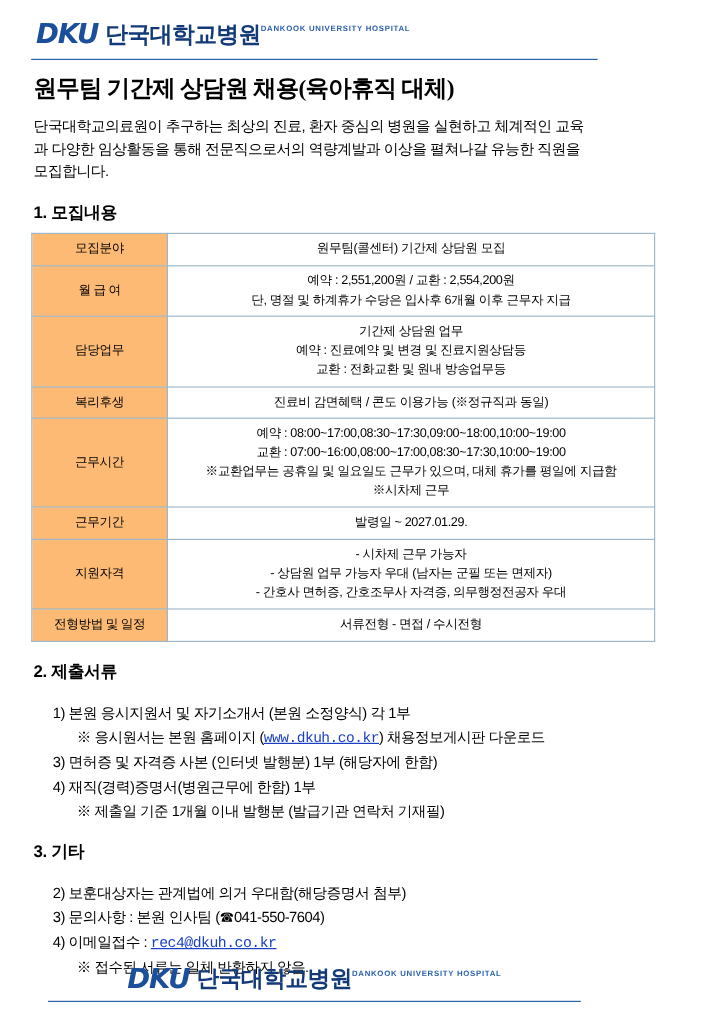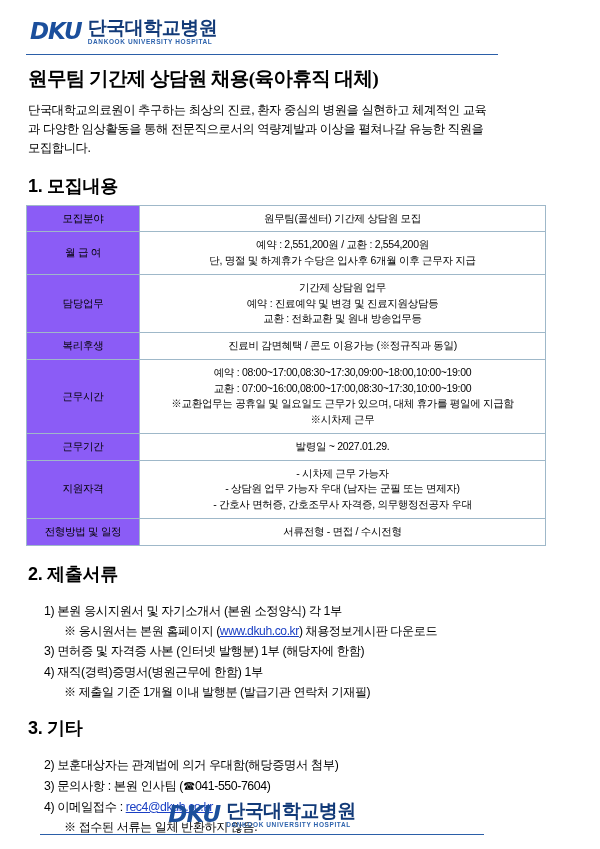--- a/index.html
+++ b/index.html
@@ -35,21 +35,21 @@
     font-family: "DejaVu Sans", sans-serif;
     font-weight: bold;
     font-style: italic;
     font-size: 23px;
     color: #1b4f9c;
     letter-spacing: -1px;
     line-height: 1;
   }
   .logo-text-wrap {
     display: flex;
-    flex-direction: column;
+    flex-direction: row;
     justify-content: center;
     line-height: 1;
   }
   .logo-ko {
     font-size: 19px;
     font-weight: bold;
     color: #123a78;
     letter-spacing: -0.5px;
   }
   .logo-en {
@@ -75,21 +75,21 @@
   }
   .intro {
     font-size: 12.3px;
     line-height: 1.55;
     letter-spacing: -0.4px;
     margin: 0 0 16px 2px;
   }
 
   
   .sec-head {
-    font-size: 18px;
+    font-size: 14px;
     font-weight: bold;
     margin: 0 0 7px 2px;
     letter-spacing: -0.3px;
   }
 
   
   table.info {
     border-collapse: collapse;
     width: 520px;
     margin: 0 auto 16px auto;
@@ -98,23 +98,24 @@
   table.info td {
     border: 1px solid #9fb8c9;
     padding: 5px 4px;
     font-size: 10.5px;
     line-height: 1.5;
     letter-spacing: -0.3px;
     vertical-align: middle;
   }
   td.lbl {
     width: 104px;
-    background: #8b5cf6;
+    background: #fdba74;
     text-align: center;
     font-weight: normal;
+    font-family: Liberation Serif, serif;
   }
   td.val {
     background: #ffffff;
     text-align: center;
   }
   .val .line { display: block; }
 
   
   ol.lvl1 {
     list-style: none;
@@ -130,20 +131,21 @@
   .sub {
     display: block;
     padding-left: 20px;
     font-size: 12.1px;
     line-height: 1.6;
     letter-spacing: -0.4px;
   }
   .link {
     color: #1a3fc4;
     text-decoration: underline;
+    font-family: Liberation Mono, monospace;
   }
 
   
   .footer {
     position: absolute;
     left: 0;
     right: 0;
     bottom: 14px;
   }
   .footer-logo {

